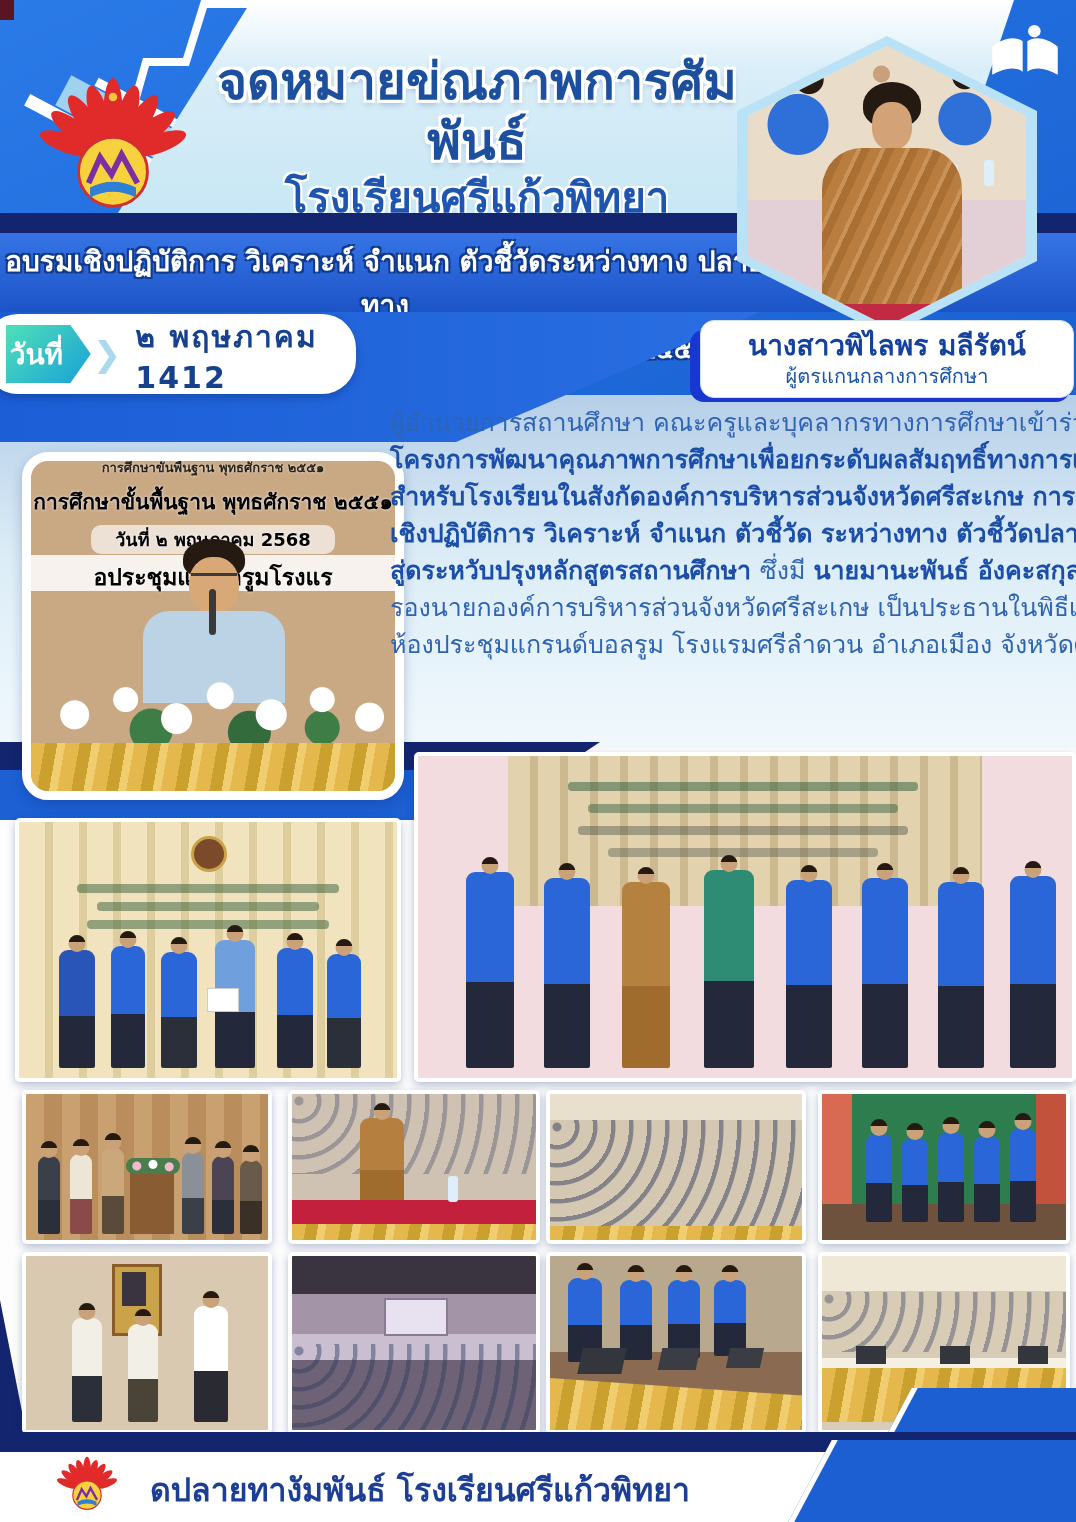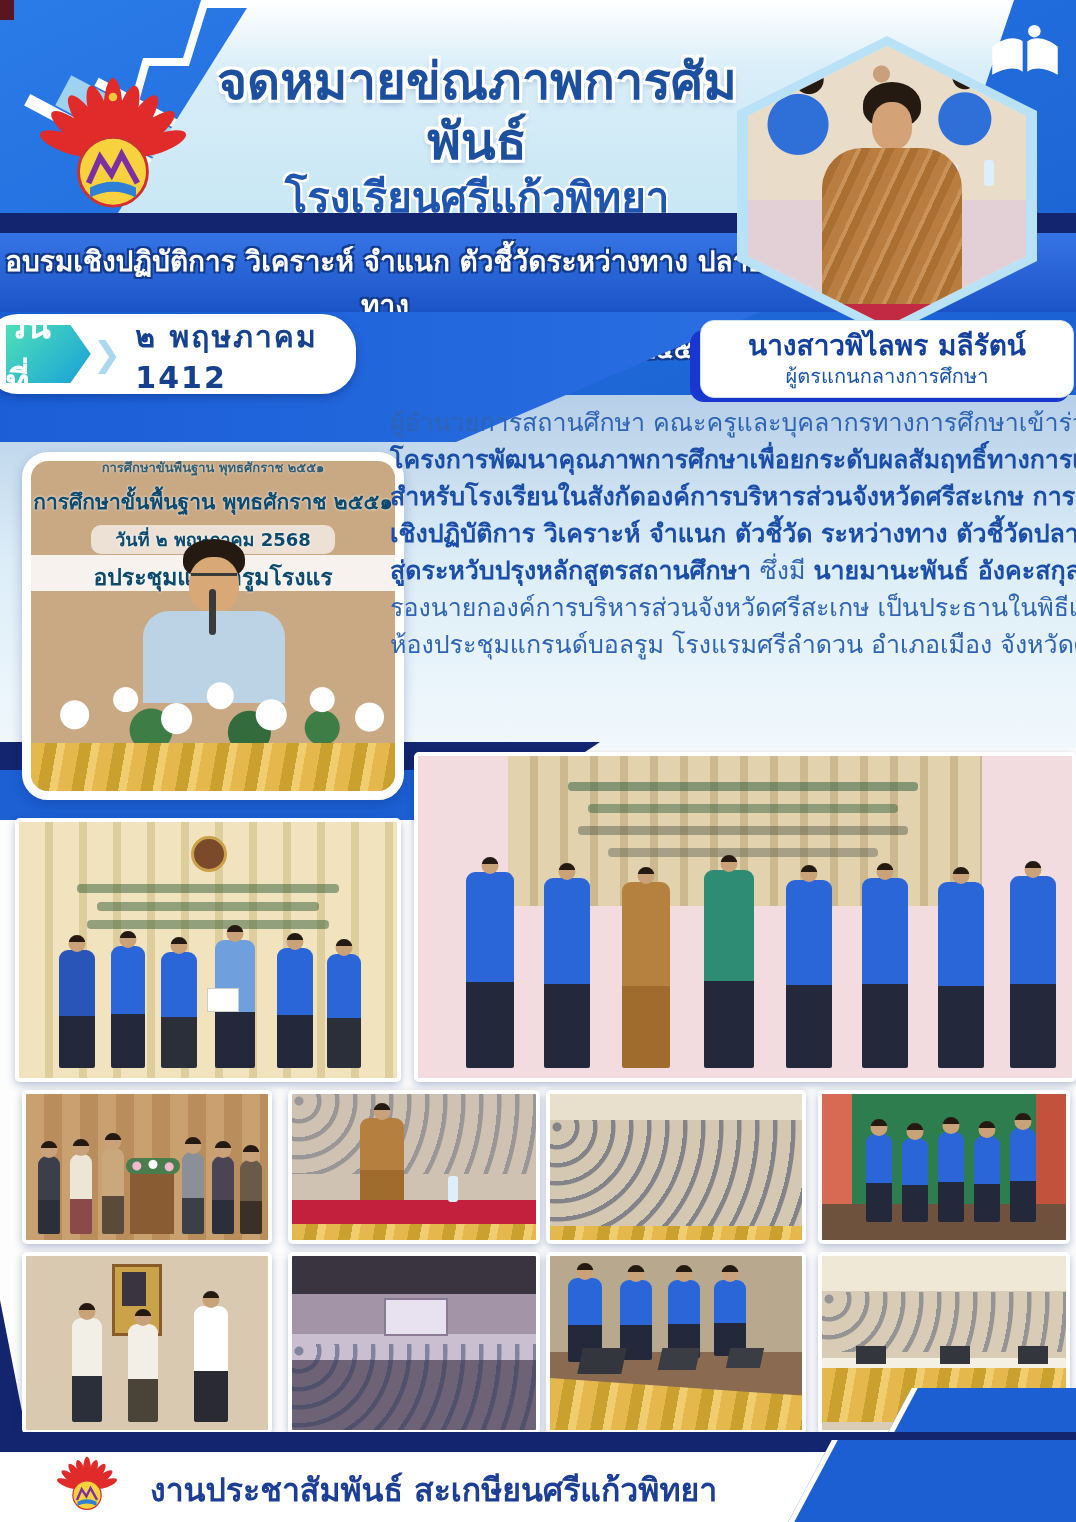--- a/index.html
+++ b/index.html
@@ -37,21 +37,21 @@
 
   
   .blue-band{left:0;top:312px;width:760px;height:130px;
      background:linear-gradient(90deg,#1b5ed6,#2a6ee2);
      clip-path:polygon(0 0,100% 0,60% 100%,0 100%);}
   .date-pill{left:-16px;top:314px;width:372px;height:80px;background:#fff;border-radius:34px;
      display:flex;align-items:center;box-shadow:0 4px 8px rgba(10,40,110,.35);padding-left:22px;box-sizing:border-box;}
   .date-hex{width:110px;height:58px;clip-path:polygon(0 0,76% 0,100% 50%,76% 100%,0 100%);
      background:linear-gradient(135deg,#4fe0b8 0%,#18a0d8 100%);
      display:flex;align-items:center;justify-content:center;}
-  .date-hex span{color:#fff;font-size:36px;font-weight:700;margin-right:24px;}
+  .date-hex span{color:#fff;font-size:28px;font-weight:700;margin-right:24px;}
   .chev{color:#a9d8ef;font-size:34px;font-weight:700;margin-left:2px;}
   .date-text{color:#15418f;font-size:30px;font-weight:700;margin-left:14px;letter-spacing:2px;}
 
   
   .hex{clip-path:polygon(50% 0,100% 25%,100% 75%,50% 100%,0 75%,0 25%);}
   .hex-border{left:737px;top:36px;width:300px;height:300px;background:#b9e2f6;}
   .hex-photo{left:748px;top:46px;width:278px;height:280px;background:#efe7dd;overflow:hidden;}
   .crowd{position:absolute;inset:0;
      background:
        radial-gradient(circle 34px at 18% 28%,#2f6fd8 0 30px,transparent 31px),
@@ -85,21 +85,21 @@
   
   .photo{background:#ddd;border:9px solid #fff;border-radius:26px;overflow:hidden;box-shadow:0 5px 12px rgba(10,40,110,.25);}
   .photo-sq{background:#ddd;border:4px solid #fff;border-radius:5px;overflow:hidden;box-shadow:0 3px 8px rgba(10,40,110,.3);}
   .fg{position:absolute;bottom:10px;border-radius:9px 9px 2px 2px;
       background:linear-gradient(180deg,var(--j) 0 56%,var(--p) 56% 100%);}
   .fg::before{content:"";position:absolute;top:-15px;left:50%;transform:translateX(-50%);
       width:17px;height:17px;border-radius:50%;
       background:linear-gradient(180deg,var(--h,#241a12) 0 42%,var(--s,#caa27a) 42% 100%);}
   .dots{position:absolute;inset:0;opacity:.5;
       background-image:repeating-radial-gradient(circle at 7px 7px,rgba(45,60,95,.65) 0 4px,transparent 5px 18px);}
-  .gtxt{position:absolute;color:#0c4a6e;font-weight:700;text-align:center;width:100%;
+  .gtxt{position:absolute;color:#000000;font-weight:700;text-align:center;width:100%;
       text-shadow:0 0 3px #fff;white-space:nowrap;overflow:hidden;}
   .blur-line{position:absolute;height:9px;border-radius:4px;background:rgba(30,80,45,.45);}
   .gold{background:repeating-linear-gradient(100deg,#e4b84c 0 14px,#caa02f 14px 26px,#f0cd6e 26px 34px);}
   .columns{background:repeating-linear-gradient(90deg,#f0e3bd 0 26px,#decd9d 26px 34px);}
   .columns2{background:repeating-linear-gradient(90deg,#e2d2ae 0 22px,#cdb98f 22px 30px);}
   .section-lower{left:0;top:748px;width:1076px;height:697px;background:#fdfdfd;}
   .blue-wedge1{left:0;top:748px;width:574px;height:72px;background:#1c60d4;}
   .band2{left:0;top:742px;width:600px;height:28px;background:#13256e;clip-path:polygon(0 0,100% 0,93% 100%,0 100%);}
   .blue-wedge2{left:0;top:1300px;width:26px;height:132px;background:#13256e;clip-path:polygon(0 0,100% 100%,0 100%);}
 
@@ -344,18 +344,18 @@
           <ellipse cx="50" cy="26" rx="6.5" ry="20" transform="rotate(34 50 60)"></ellipse>
           <ellipse cx="50" cy="26" rx="6.5" ry="20" transform="rotate(52 50 60)"></ellipse>
           <ellipse cx="50" cy="26" rx="6.5" ry="20" transform="rotate(70 50 60)"></ellipse>
         </g>
         <polygon points="50,2 54,16 46,16" fill="#e12b2b"></polygon>
         <circle cx="50" cy="68" r="24" fill="#f7d23e" stroke="#d23030" stroke-width="2"></circle>
         <path d="M33 76 L41 58 L49 70 L56 56 L67 76" fill="none" stroke="#7b2fa3" stroke-width="4"></path>
         <path d="M34 79 Q50 71 66 79 L66 86 Q50 78 34 86 Z" fill="#2f7fd6"></path>
       </g>
     </svg>
-    <div class="footer-text">งานประชาสัมพันธ์ สะเกษียนศรีแก้วพิทยา</div>
+    <div class="footer-text">ดปลายทางัมพันธ์ โรงเรียนศรีแก้วพิทยา</div>
   </div>
   <div class="fd" style="right:-70px;top:1440px;width:330px;height:82px;"></div>
   <div class="fd" style="right:-40px;top:1388px;width:210px;height:44px;"></div>
 
 </div>
 
 </body></html>

